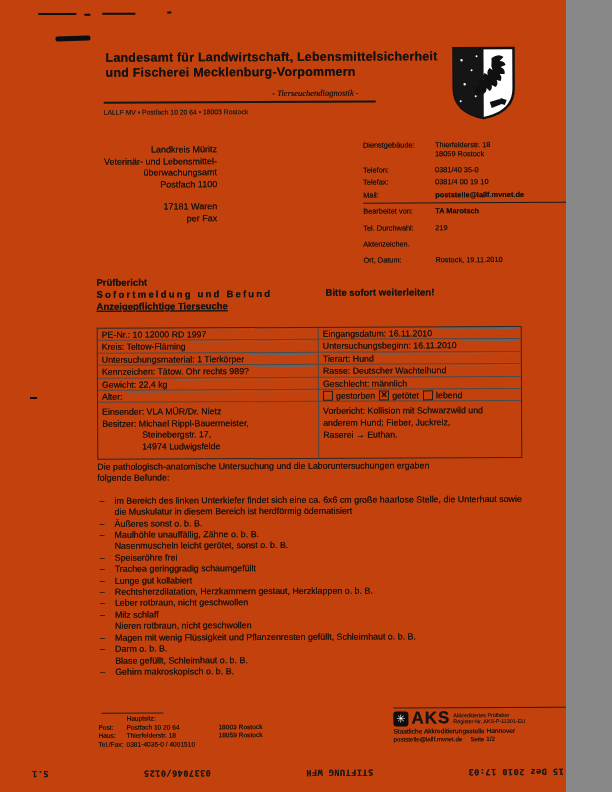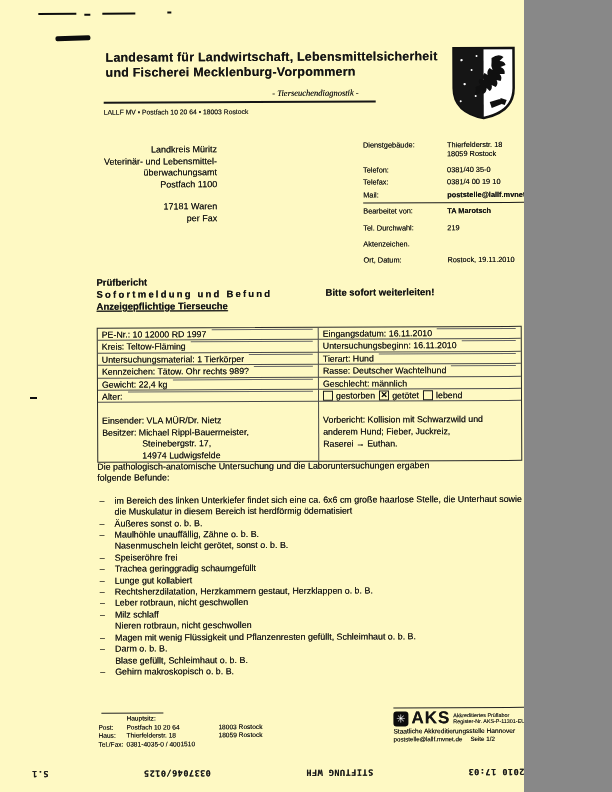--- a/index.html
+++ b/index.html
@@ -1,57 +1,57 @@
 <!DOCTYPE html>
 <html><head>
 <meta charset="utf-8">
 <style>
   html,body{margin:0;padding:0;background:#888;}
   .page{
-    position:relative;width:524px;height:792px;background:#fef9c3;
+    position:relative;width:566px;height:792px;background:#c2410c;
     font-family:"Liberation Sans",sans-serif;color:#141414;overflow:hidden;
     text-shadow:0 0 .35px rgba(10,10,10,.75);
   }
   .tilt{position:absolute;inset:0;transform:rotate(-0.25deg);}
   .abs{position:absolute;}
   
   .mark{position:absolute;background:#0d0d0d;}
   
   .h-title{left:107px;top:50px;width:360px;font-size:12.5px;font-weight:bold;line-height:15px;letter-spacing:.2px;}
   .h-sub{left:150px;top:88px;width:210px;text-align:right;font-size:8.5px;font-style:italic;font-family:"Liberation Serif",serif;}
   .h-rule{left:105px;top:101px;width:272px;height:2px;background:#161616;}
   .h-sender{left:105px;top:108px;font-size:6.8px;color:#222;}
   
   .coa{left:453px;top:47px;}
   
   .recipient{left:105px;top:144px;font-size:9px;line-height:11.5px;text-align:right;}
   .r-gap{height:11px;}
   
   .info{left:364px;top:141px;width:222px;font-size:7.4px;line-height:9px;}
-  .irow{display:flex;margin-bottom:3.2px;gap:12px;}
+  .irow{display:flex;margin-bottom:3.2px;}
   .ilabel{width:72px;flex:none;}
   .ival{flex:1;}
   .bold{font-weight:bold;}
   .idivider{height:1.6px;background:#1a1a1a;margin:2px 0 3px 0;}
   .isp{height:4px;}
   
   .rep{left:97px;top:276px;font-size:9.5px;font-weight:bold;line-height:12px;}
   .rep-spaced{letter-spacing:2.2px;}
   .rep-ul{text-decoration:underline;}
   .fwd{left:326px;top:287px;font-size:9.5px;font-weight:bold;}
   
   .ftable{left:97px;top:327px;width:423px;border:1.6px solid #2a2a2a;display:grid;grid-template-columns:221px 1fr;font-size:8.8px;}
   .cell{border-bottom:1px solid #4a4a4a;padding:1px 3px 0 4px;display:flex;align-items:flex-start;min-height:12.4px;box-sizing:border-box;}
   .cl{border-right:1px solid #4a4a4a;}
   .last{border-bottom:none;}
   .fill{flex:1;border-bottom:1px solid #666;margin:0 2px 2.5px 5px;min-width:6px;}
   .cbrow{gap:4px;align-items:center;display:flex;}
   .cbgrp{display:flex;align-items:center;gap:3px;}
   .cbox{width:8px;height:8px;border:1.2px solid #1c1c1c;flex:none;display:flex;align-items:center;justify-content:center;font-size:8px;font-weight:bold;line-height:8px;}
-  .bigcell{display:block;min-height:56px;line-height:11.5px;padding-top:13px;}
+  .bigcell{display:block;min-height:56px;line-height:11.5px;padding-top:4px;}
   .indent{padding-left:40px;}
   .vb{line-height:11.8px;}
   
   .bef{left:97px;top:461px;width:428px;font-size:8.9px;line-height:11.4px;}
   .bef-intro{margin-bottom:11px;}
   .b-item{position:relative;padding-left:17px;}
   .b-dash{position:absolute;left:2px;top:0;}
   
   .f-line1{left:100px;top:712px;width:62px;height:1.4px;background:#222;}
   .footer{left:97px;top:714px;font-size:6.6px;line-height:8.6px;}

